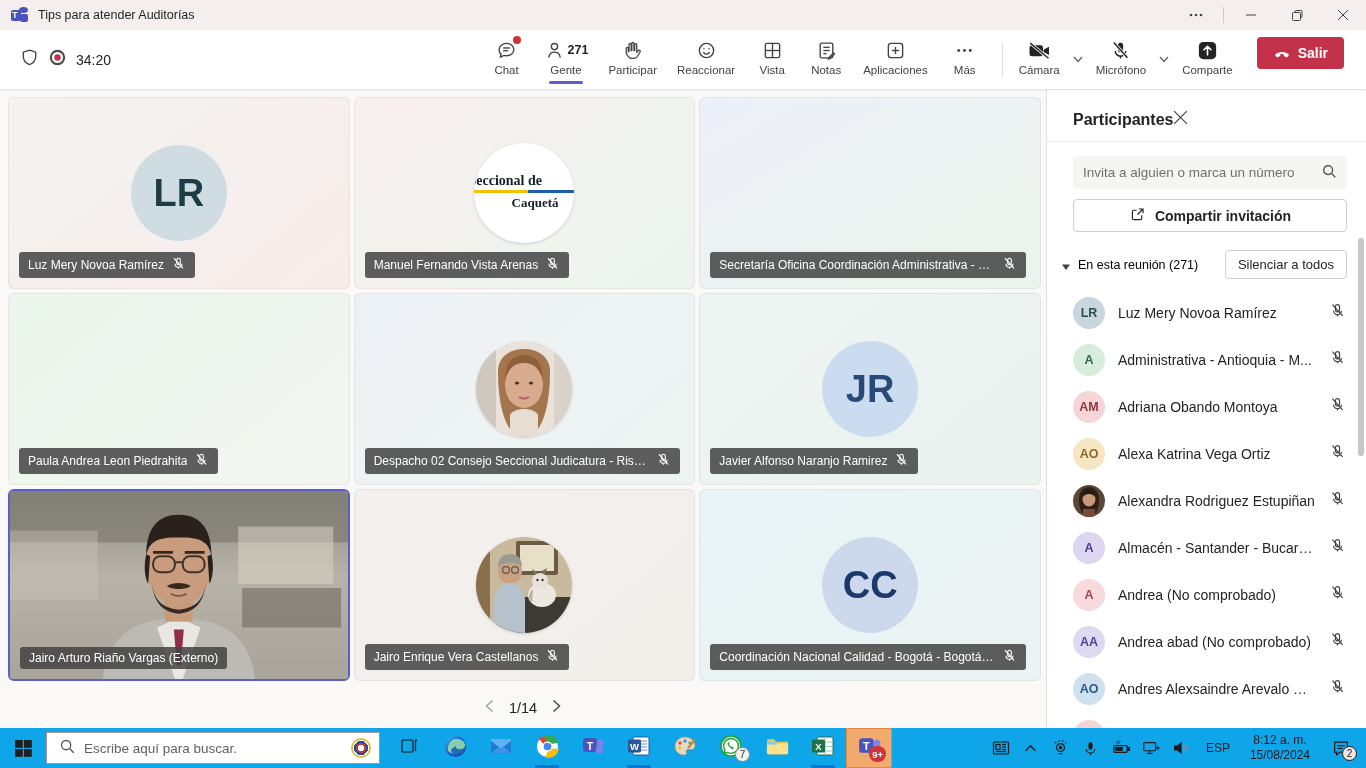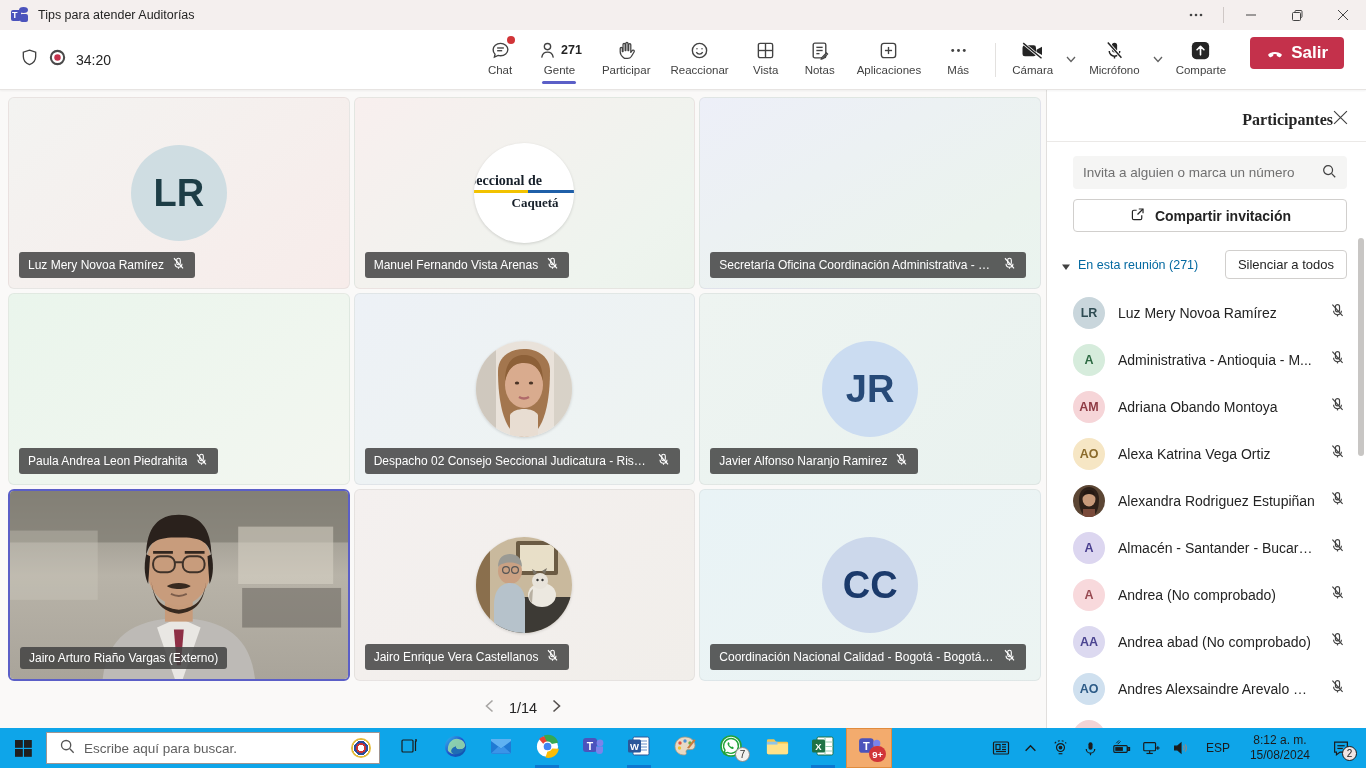--- a/index.html
+++ b/index.html
@@ -22,21 +22,21 @@
   .tb-actions { display:flex; align-items:flex-start; gap:8px; margin-left:auto; }
   .tb-item { position:relative; display:flex; flex-direction:column; align-items:center; gap:3px; padding:4px 6px 8px; min-width:46px; color:#424242; cursor:default; }
   .tb-item .lbl { font-size:11.5px; color:#424242; white-space:nowrap; }
   .tb-item .ic { position:relative; height:22px; display:flex; align-items:center; }
   .tb-item.active::after { content:""; position:absolute; bottom:0; left:50%; transform:translateX(-50%); width:34px; height:3px; border-radius:2px; background:#5b5fc7; }
   .cnt { font-size:12.5px; font-weight:bold; margin-left:3px; color:#242424; }
   .dot-badge { position:absolute; top:-3px; right:-4px; width:8px; height:8px; border-radius:50%; background:#d13438; }
   .v-div { width:1px; height:34px; background:#e3e1df; margin:0 10px 0 14px; }
   .dev-group { display:flex; align-items:center; gap:2px; }
   .chev { padding:8px 4px; color:#616161; }
-  .leave-btn { display:flex; align-items:center; gap:7px; background:#c4314b; color:#fff; border:none; border-radius:4px; height:32px; padding:0 16px; font-size:17px; font-weight:bold; margin:0 22px 14px 18px; align-self:center; }
+  .leave-btn { display:flex; align-items:center; gap:7px; background:#c4314b; color:#fff; border:none; border-radius:4px; height:32px; padding:0 16px; font-size:14px; font-weight:bold; margin:0 22px 14px 18px; align-self:center; }
 
   
   .stage { position:absolute; left:0; top:90px; width:1046px; height:638px; background:#faf9f8; }
   .stage-grid { position:absolute; left:8px; top:7px; width:1033px; display:grid; grid-template-columns:repeat(3,1fr); grid-auto-rows:192px; gap:4px; }
   .tile { position:relative; border-radius:6px; overflow:hidden; border:1px solid rgba(0,0,0,0.05); }
   .tile.active { border:2.5px solid #5b5fc7; }
   .t-avatar { position:absolute; left:50%; top:50%; transform:translate(-50%,-50%); width:96px; height:96px; border-radius:50%; display:flex; align-items:center; justify-content:center; font-size:38px; font-weight:600; }
   .t-label { position:absolute; left:10px; bottom:10px; max-width:calc(100% - 24px); display:flex; align-items:center; gap:7px; background:rgba(66,66,66,0.85); color:#fff; font-size:12px; padding:4px 9px; border-radius:3px; white-space:nowrap; }
   .t-label .nm { overflow:hidden; text-overflow:ellipsis; }
   .t-label svg { flex:none; }
@@ -46,29 +46,29 @@
   .logo-bar .y { background:#f2c200; width:60px; } .logo-bar .b { background:#1f5fa8; width:60px; }
   .logo-l2 { font-size:13px; font-weight:bold; color:#17202a; text-align:right; padding-right:16px; }
   .photo-av { position:absolute; left:50%; top:50%; transform:translate(-50%,-50%); width:96px; height:96px; border-radius:50%; overflow:hidden; box-shadow:0 1px 3px rgba(0,0,0,.15); }
   .video-fill { position:absolute; inset:0; }
   .pager { position:absolute; left:0; right:0; bottom:12px; display:flex; justify-content:center; align-items:center; gap:14px; }
   .pager .pg-txt { font-size:14.5px; color:#242424; }
   .pager .pbtn { color:#8a8886; font-size:15px; }
 
   
   .panel { position:absolute; left:1046px; top:90px; width:320px; height:638px; background:#fff; border-left:1px solid #e1dfdd; overflow:hidden; }
-  .p-head { display:flex; align-items:center; justify-content:flex-end; padding:20px 18px 12px 26px;font-family:Liberation Serif, serif; }
+  .p-head { display:flex; align-items:center; justify-content:flex-start; padding:20px 18px 12px 26px; }
   .p-title { font-size:16px; font-weight:bold; color:#242424; }
   .p-divider { height:1px; background:#ebe9e7; margin:0; }
   .p-search { margin:14px 19px 10px 26px; height:33px; background:#f5f5f4; border-radius:4px; display:flex; align-items:center; padding:0 10px; }
   .p-search input { flex:1; border:none; outline:none; background:transparent; font-size:13.5px; color:#424242; font-family:inherit; }
   .p-search input::placeholder { color:#707070; }
   .p-share { margin:2px 19px 14px 26px; height:33px; width:calc(100% - 45px); background:#fff; border:1px solid #d1cfcd; border-radius:4px; display:flex; align-items:center; justify-content:center; gap:9px; font-size:14px; font-weight:bold; color:#242424; font-family:inherit; }
   .p-section { display:flex; align-items:center; justify-content:space-between; padding:4px 19px 6px 14px; }
-  .p-sec-left { display:flex; align-items:flex-end; gap:7px; font-size:12.5px; color:#0369a1; }
+  .p-sec-left { display:flex; align-items:flex-end; gap:7px; font-size:12.5px; color:#000000; }
   .mute-all { background:#fff; border:1px solid #d1cfcd; border-radius:4px; height:29px; padding:0 12px; font-size:13px; color:#242424; font-family:inherit; }
   .p-list { margin-top:4px; }
   .p-row { display:flex; align-items:center; gap:13px; height:47px; padding:0 20px 0 26px; }
   .p-av { width:32px; height:32px; border-radius:50%; flex:none; display:flex; align-items:center; justify-content:center; font-size:12.5px; font-weight:bold; overflow:hidden; }
   .p-name { flex:1; font-size:14px; color:#242424; white-space:nowrap; overflow:hidden; text-overflow:ellipsis; }
   .p-mic { color:#424242; flex:none; }
   .p-scroll { position:absolute; right:2px; top:148px; width:6px; height:218px; border-radius:3px; background:#c8c6c4; }
 
   
   .taskbar { position:absolute; left:0; bottom:0; width:1366px; height:40px; background:#0ea5e9; display:flex; align-items:center; z-index:10; }

